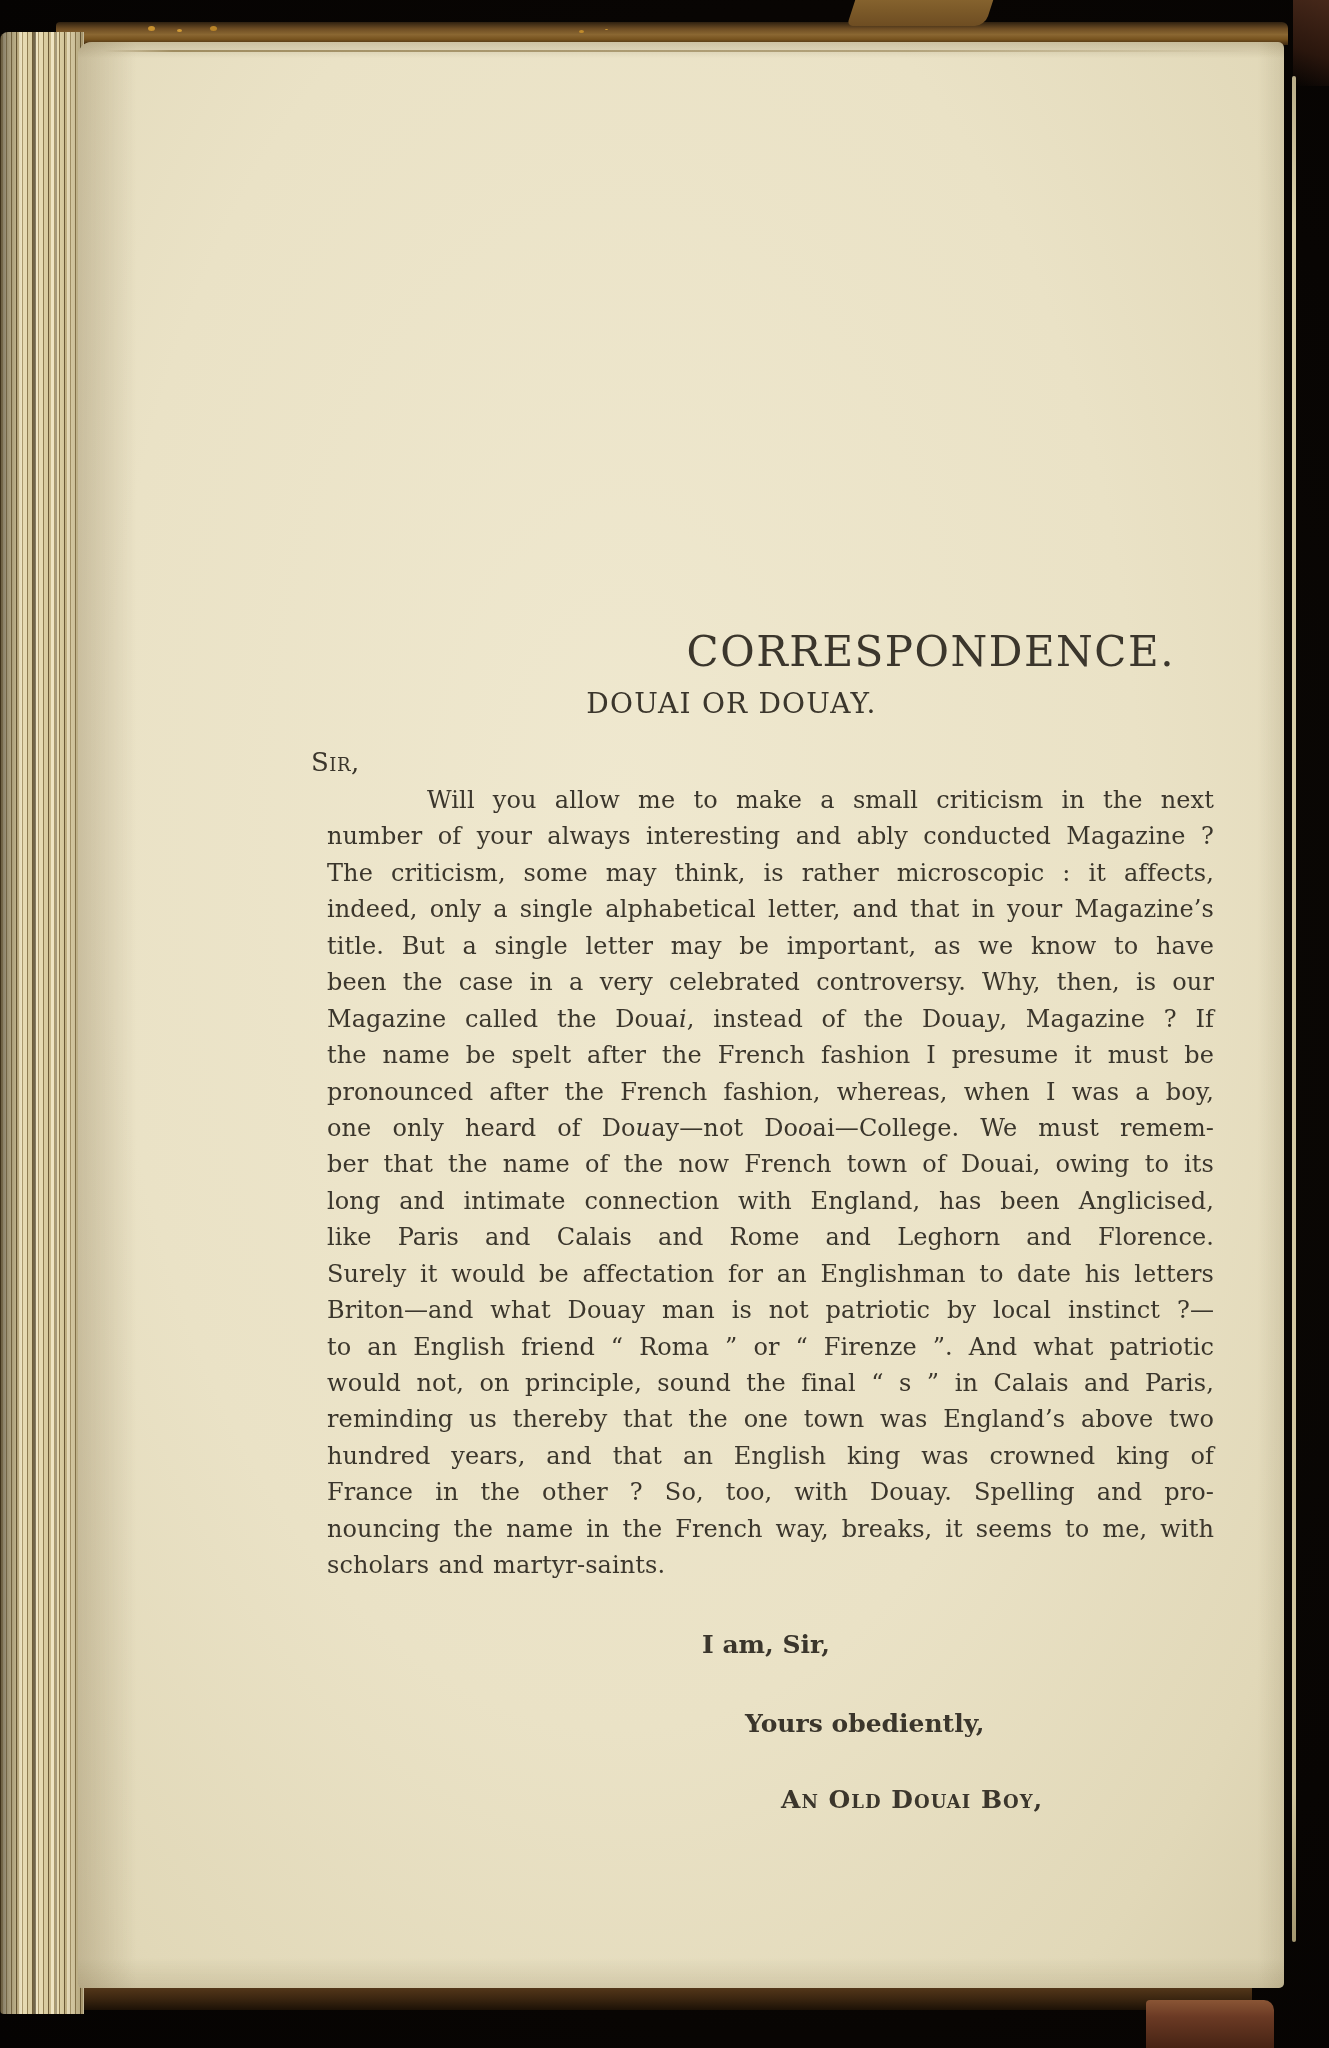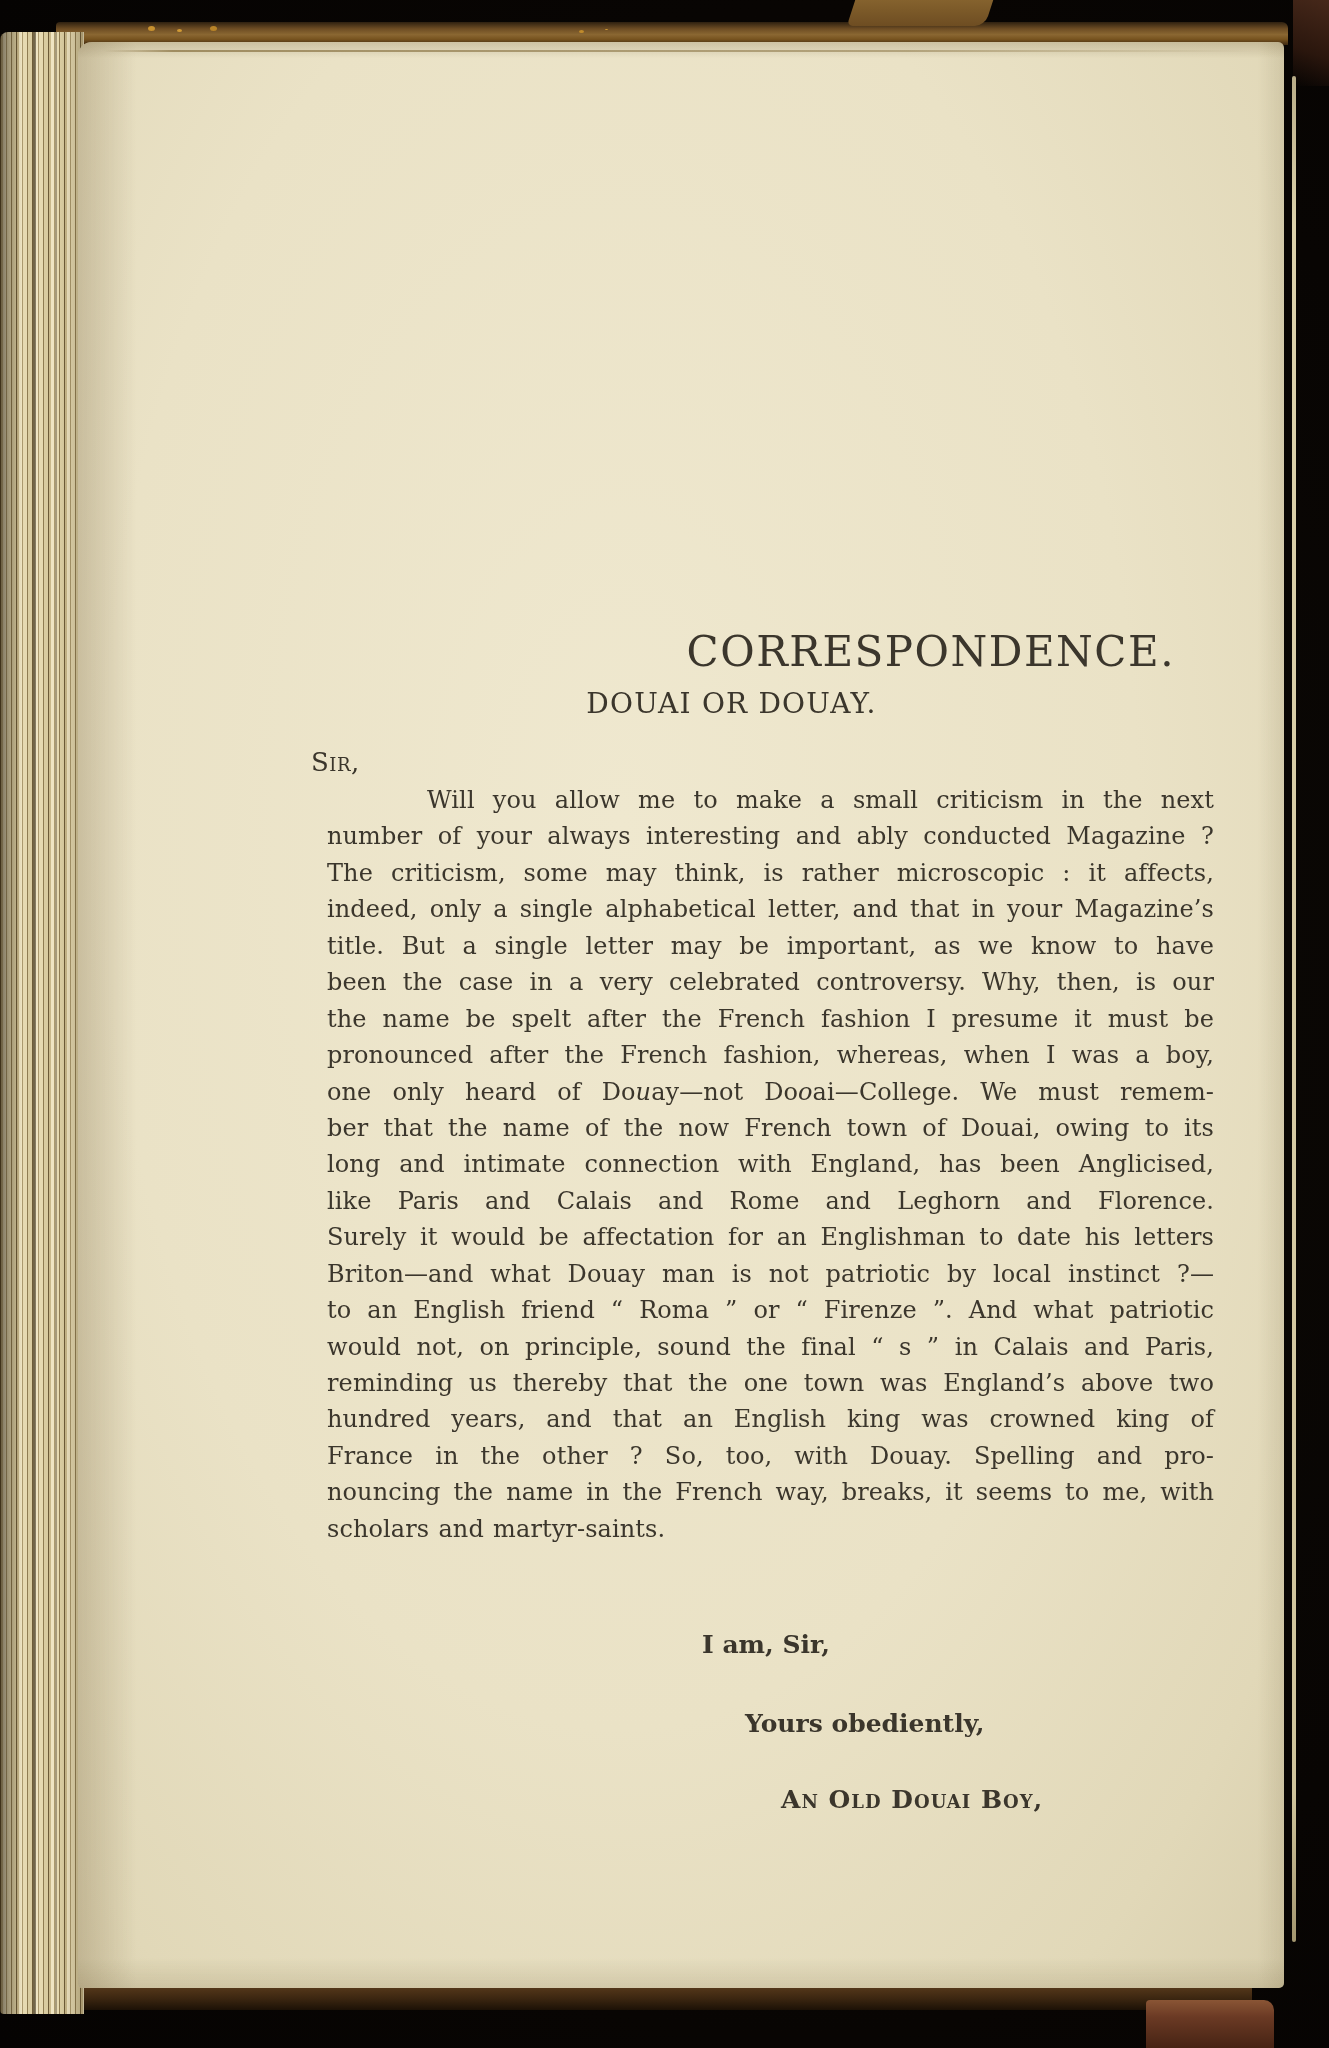--- a/index.html
+++ b/index.html
@@ -125,20 +125,21 @@
     <div class="h-main">CORRESPONDENCE.</div>
     <div class="h-sub">DOUAI OR DOUAY.</div>
     <div class="salutation">Sir,</div>
     <div class="body-lines">
         <div class="bline just ind">Will you allow me to make a small criticism in the next</div>
         <div class="bline just">number of your always interesting and ably conducted Magazine ?</div>
         <div class="bline just">The criticism, some may think, is rather microscopic : it affects,</div>
         <div class="bline just">indeed, only a single alphabetical letter, and that in your Magazine’s</div>
         <div class="bline just">title.  But a single letter may be important, as we know to have</div>
         <div class="bline just">been the case in a very celebrated controversy.  Why, then, is our</div>
+        <div class="bline just">Magazine called the Doua<i>i</i>, instead of the Doua<i>y</i>, Magazine ?  If</div>
         <div class="bline just">the name be spelt after the French fashion I presume it must be</div>
         <div class="bline just">pronounced after the French fashion, whereas, when I was a boy,</div>
         <div class="bline just">one only heard of Do<i>u</i>ay—not Do<i>o</i>ai—College.  We must remem-</div>
         <div class="bline just">ber that the name of the now French town of Douai, owing to its</div>
         <div class="bline just">long and intimate connection with England, has been Anglicised,</div>
         <div class="bline just">like Paris and Calais and Rome and Leghorn and Florence.</div>
         <div class="bline just">Surely it would be affectation for an Englishman to date his letters</div>
         <div class="bline just">Briton—and what Douay man is not patriotic by local instinct ?—</div>
         <div class="bline just">to an English friend “ Roma ” or “ Firenze ”.  And what patriotic</div>
         <div class="bline just">would not, on principle, sound the final “ s ” in Calais and Paris,</div>

